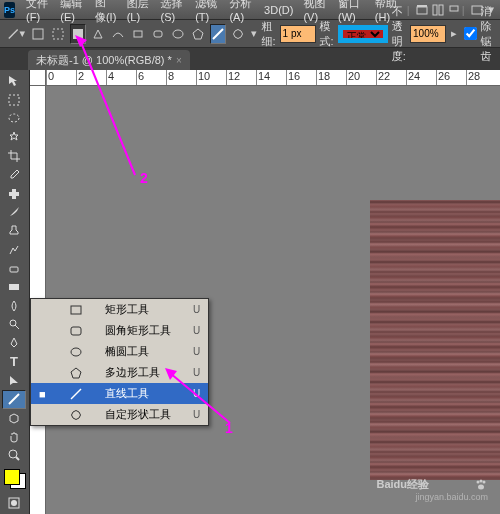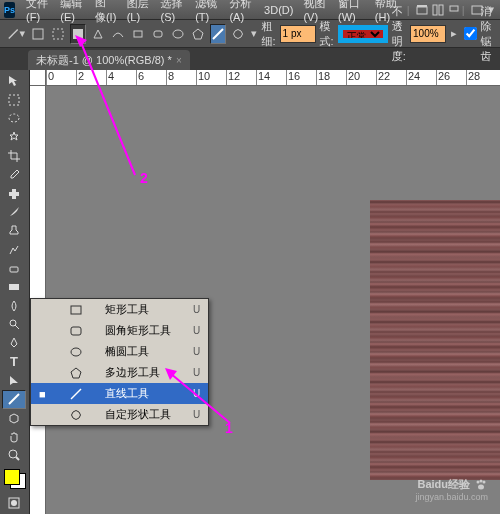--- a/index.html
+++ b/index.html
@@ -47,21 +47,21 @@
     .flyout-icon { width: 14px; height: 14px; display: flex; align-items: center; justify-content: center; }
     .flyout-key { margin-left: auto; color: #555; font-size: 10px; }
     .flyout-item.highlighted .flyout-key { color: #eee; }
     
     .arrow { position: absolute; pointer-events: none; }
     .arrow-line { stroke: #ff00ff; stroke-width: 2; fill: none; }
     .arrow-head { fill: #ff00ff; }
     .annot { position: absolute; color: #ff00ff; font-size: 14px; font-weight: bold; }
     
     .watermark { position: absolute; right: 12px; bottom: 12px; color: rgba(255,255,255,0.6); text-align: right; font-size: 12px; }
-    .watermark .brand { font-size: 16px; font-weight: bold; display: flex; align-items: center; justify-content: flex-end; gap: 4px; }
+    .watermark .brand { font-size: 16px; font-weight: bold; display: flex; align-items: center; justify-content: space-between; gap: 4px; }
     .watermark .sub { font-size: 9px; color: rgba(255,255,255,0.4); margin-left: 39px; }
     .paw { width: 14px; height: 14px; }
   </style>
 </head>
 <body>
 
 <div class="menubar">
   <div class="ps-logo">Ps</div>
   <div class="menu-item">文件(F)</div>
   <div class="menu-item">编辑(E)</div>

